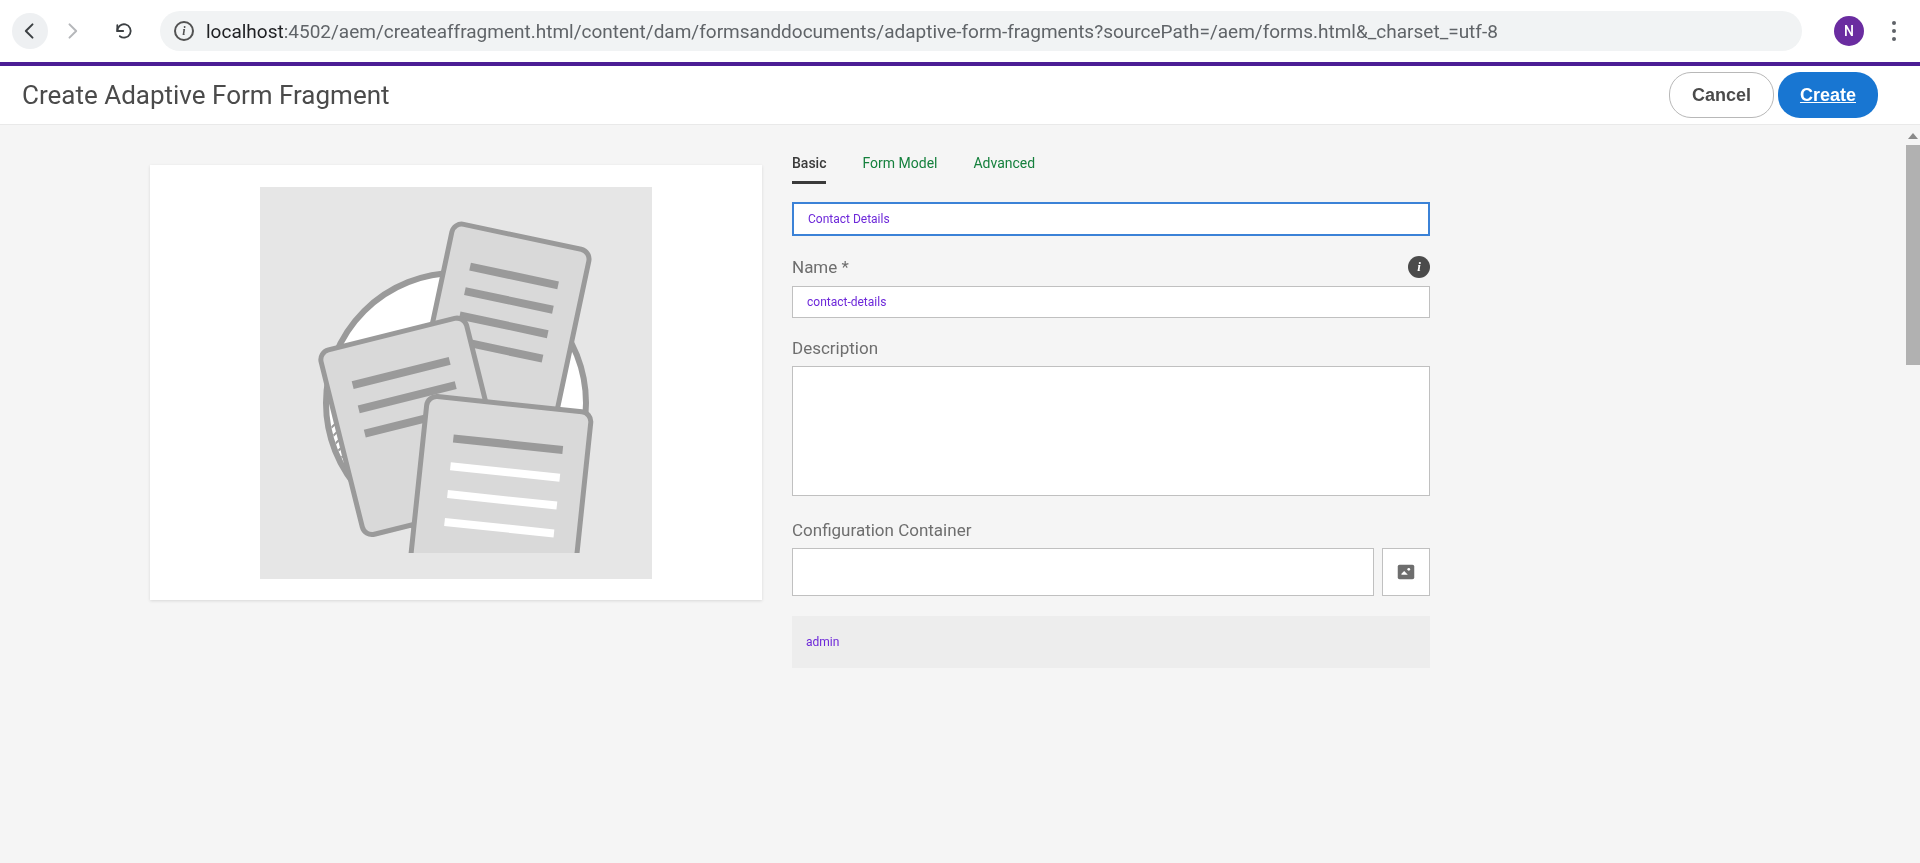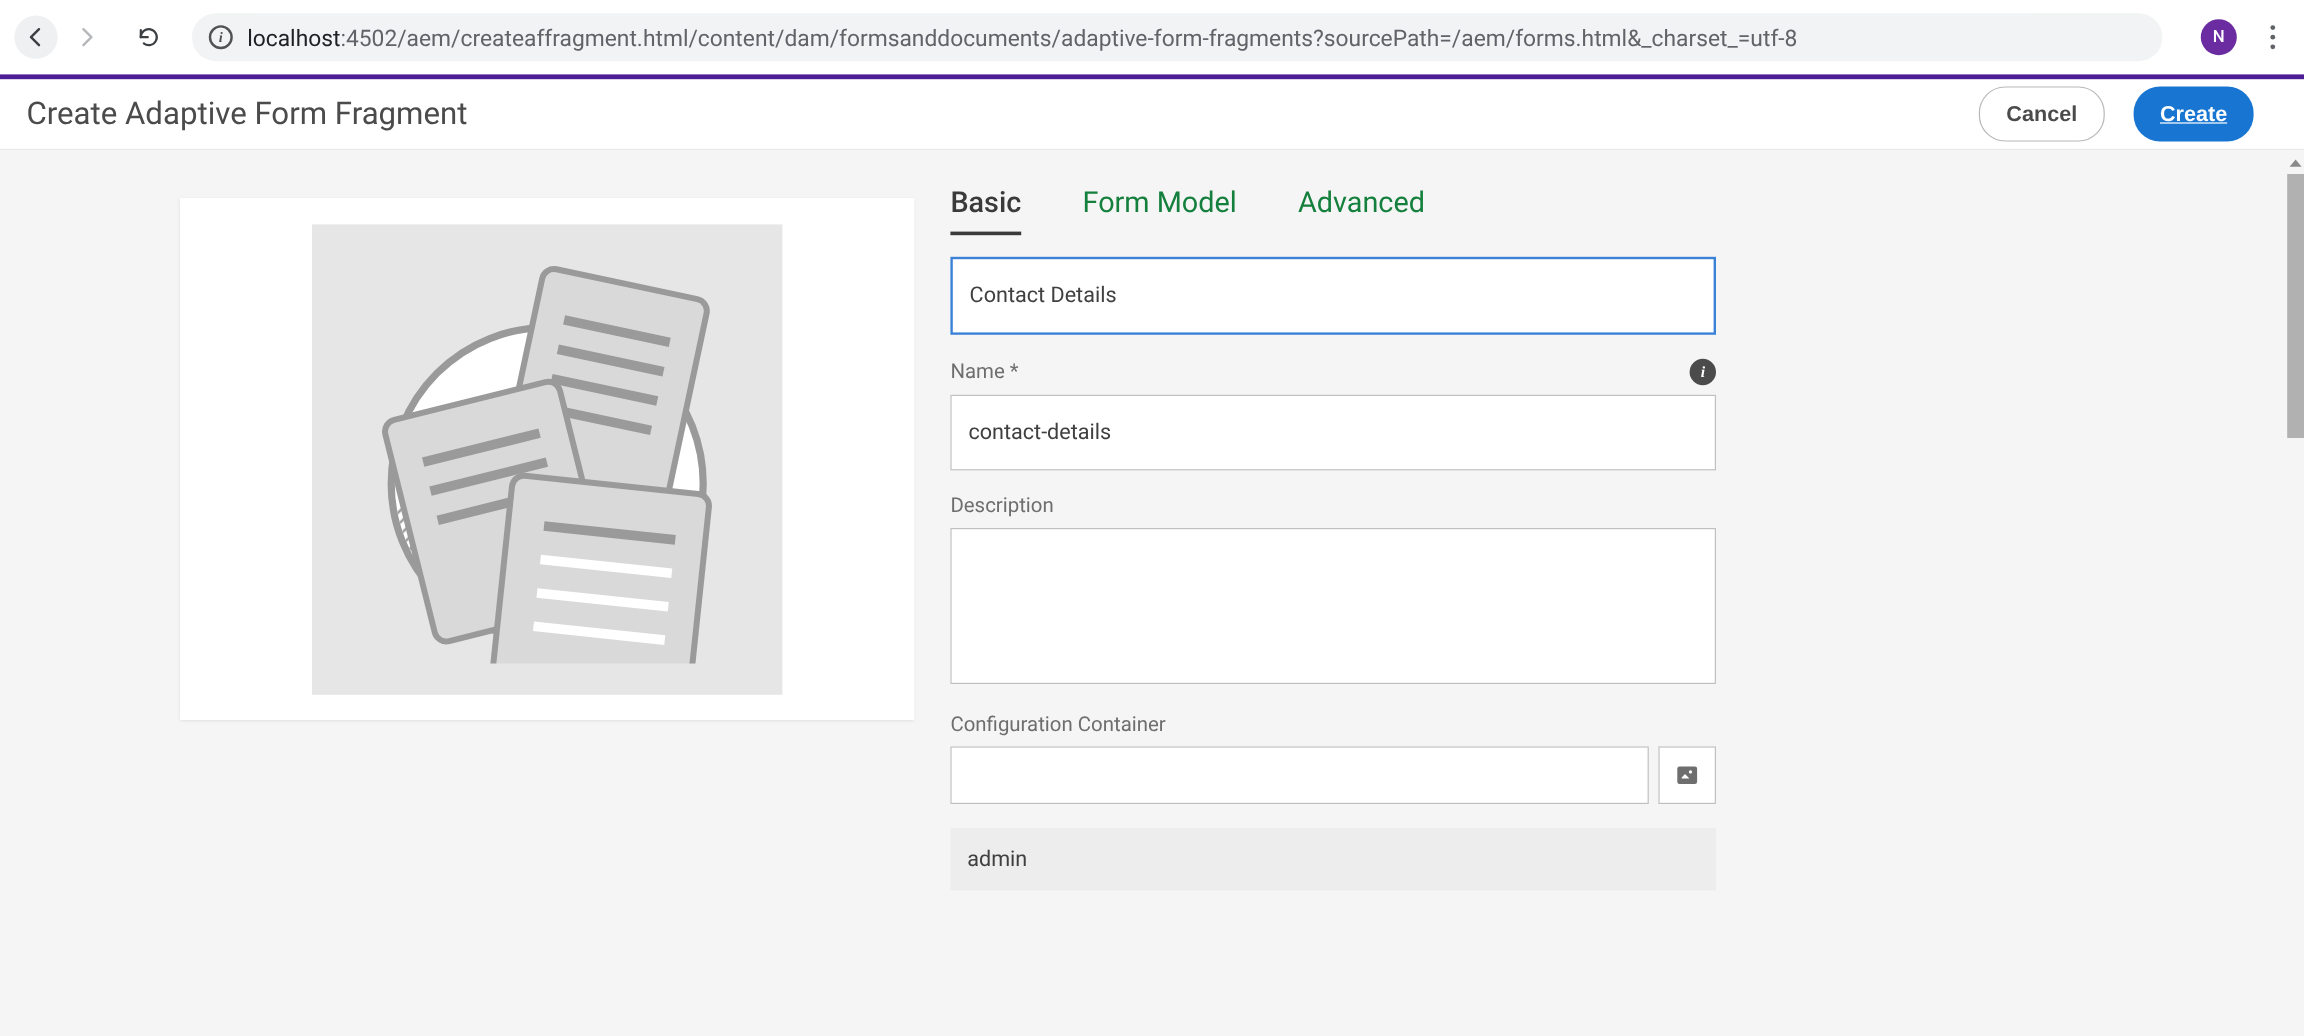--- a/index.html
+++ b/index.html
@@ -74,21 +74,21 @@
     padding: 0 18px 0 22px;
     background: #fff;
     border-bottom: 1px solid #e9e9e9;
     border-top: 4px solid #4c1d95;
   }
   .app-title {
     font-size: 26px;
     font-weight: 400;
     color: #4b4b4b;
   }
-  .hdr-actions { display: flex; gap: 24px; margin-right: 24px; }
+  .hdr-actions { display: flex; gap: 4px; margin-right: 24px; }
   .btn {
     height: 46px;
     padding: 0 22px;
     border-radius: 22px;
     font-size: 18px;
     font-weight: 600;
     cursor: pointer;
   }
   .btn-cancel {
     background: #fff;
@@ -149,22 +149,22 @@
   }
   .thumb-placeholder svg { width: 300px; height: 340px; }
 
   .form-panel {
     margin-left: 30px;
     padding-top: 30px;
     width: 638px;
   }
   .tabs {
     display: flex;
-    gap: 51px;
-    font-size: 24px;
+    gap: 36px;
+    font-size: 14px;
     margin-bottom: 18px;
   }
   .tab { color: #15803d; padding-bottom: 10px; cursor: pointer; }
   .tab.active {
     color: #3a3a3a;
     border-bottom: 3px solid #3a3a3a;
     font-weight: 500;
   }
   .field { margin-bottom: 20px; }
   .field-label {
@@ -180,23 +180,23 @@
     background: #4b4b4b;
     border-radius: 50%;
     color: #fff;
     display: flex; align-items:center; justify-content:center;
     font-size: 13px; font-weight: 700; font-style: italic;
     font-family: Georgia, serif;
     cursor: pointer;
   }
   .text-input, .textarea, .cc-input, .readonly-input {
     width: 100%;
-    font-size: 18px;
-    color: #404040;
-    padding: 20px 14px;
+    font-size: 12px;
+    color: #6d28d9;
+    padding: 8px 14px;
     border: 1px solid #c0c0c0;
     background: #fff;
     font-family: inherit;
   }
   .text-input.focused { border: 2px solid #3b82d7; outline: none; }
   .textarea { height: 130px; resize: none; }
   .cc-row { display: flex; gap: 8px; }
   .cc-input { flex: 1; height: 48px; }
   .cc-picker {
     width: 48px; height: 48px;

